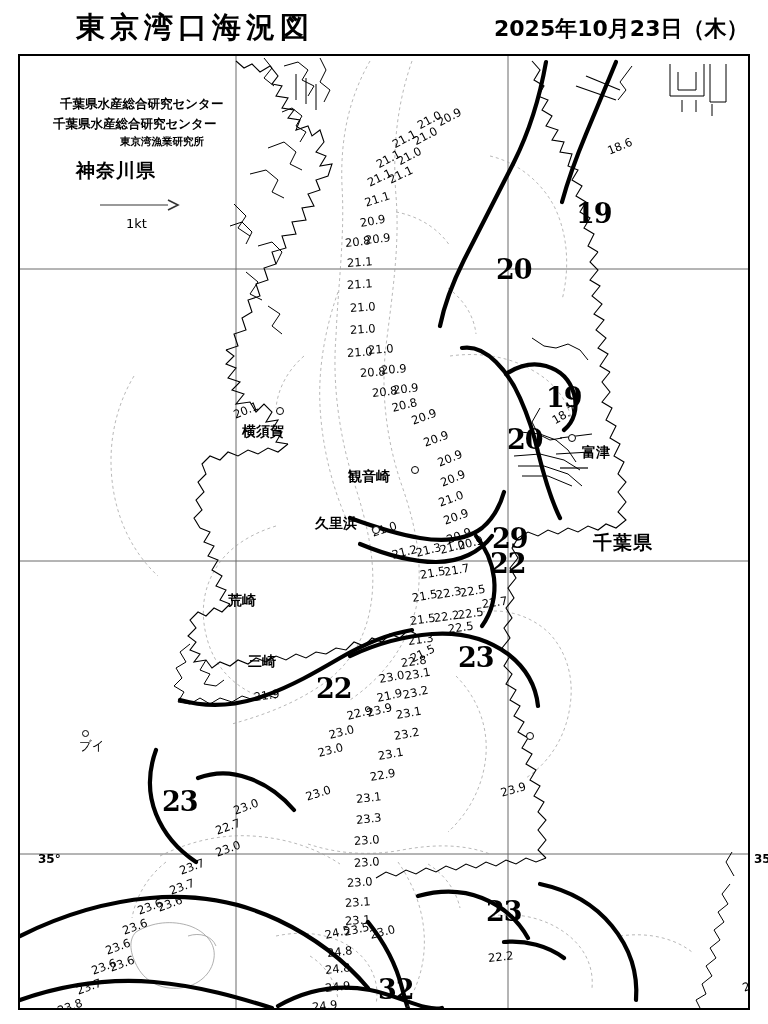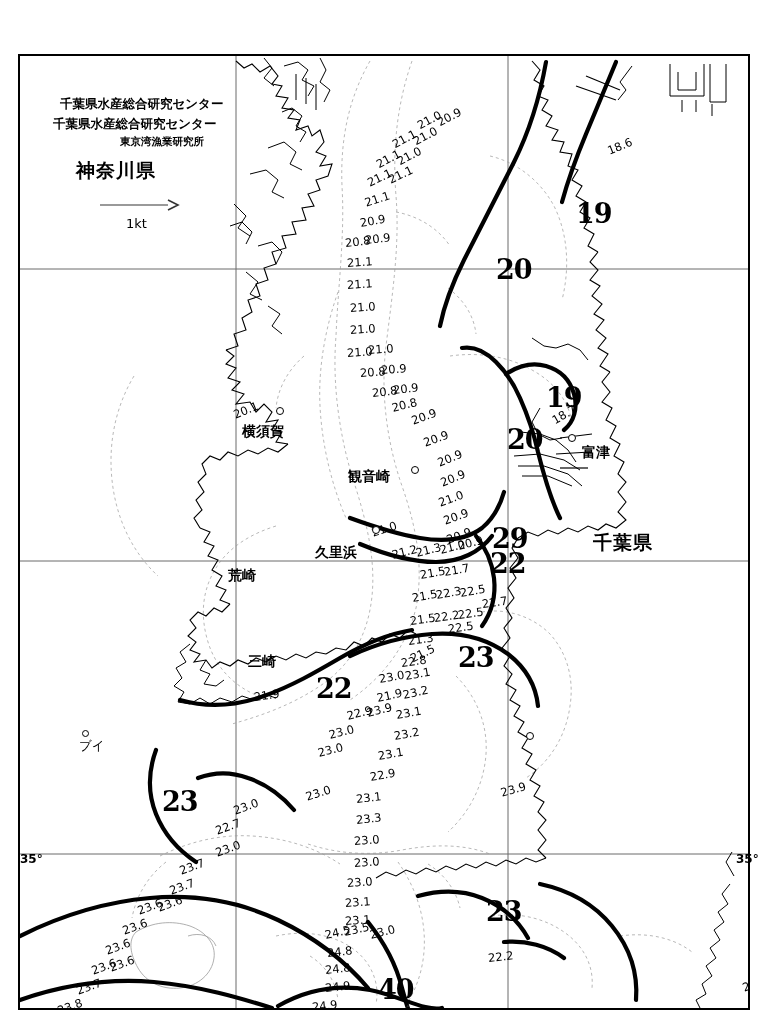--- a/index.html
+++ b/index.html
@@ -135,20 +135,21 @@
     transform-origin: left center;
     color: #000;
   }
 
   
   .lat-label {
     position: absolute;
     font-family: "DejaVu Sans", sans-serif;
     font-size: 12px;
     font-weight: bold;
+    margin-left: 18px;
   }
 
   
   #buoy-wrap { position: absolute; left: 62px; top: 674px; }
   #buoy-dot {
     width: 7px; height: 7px;
     border: 1.4px solid #000;
     border-radius: 50%;
     box-sizing: border-box;
   }
@@ -165,20 +166,24 @@
     border-radius: 50%;
     box-sizing: border-box;
     background: #fff;
   }
 </style>
 </head>
 <body>
 
 <div id="page">
 
+  <div id="header">
+    <div id="map-title">東京湾口海況図</div>
+    <div id="map-date">2025年10月23日（木）</div>
+  </div>
 
   <div id="map-frame">
 
     <svg id="map-svg" viewBox="0 0 728 952">
 
       <g stroke="#6a6a6a" stroke-width="1" fill="none">
         <line x1="0" y1="213" x2="728" y2="213"></line>
         <line x1="0" y1="505" x2="728" y2="505"></line>
         <line x1="0" y1="798" x2="728" y2="798"></line>
         <line x1="216" y1="0" x2="216" y2="952"></line>
@@ -378,37 +383,37 @@
     </div>
 
     <div id="buoy-wrap">
       <div id="buoy-dot"></div>
       <div id="buoy-label">ブイ</div>
     </div>
 
     <div id="layer-places">
         <div class="place-label" style="left: 222px; top: 367px;">横須賀</div>
         <div class="place-label" style="left: 328px; top: 412px;">観音崎</div>
-        <div class="place-label" style="left: 295px; top: 459px; margin-top: 29px;">久里浜</div>
-        <div class="place-label" style="left: 208px; top: 511px;">荒崎</div>
+        <div class="place-label" style="left: 295px; top: 459px;">久里浜</div>
+        <div class="place-label" style="left: 208px; top: 536px;">荒崎</div>
         <div class="place-label" style="left: 228px; top: 597px;">三崎</div>
         <div class="place-label" style="left: 562px; top: 388px;">富津</div>
       </div>
     <div id="layer-isotherms">
         <div class="iso-label" style="left: 476px; top: 198px;">20</div>
         <div class="iso-label" style="left: 556px; top: 142px;">19</div>
         <div class="iso-label" style="left: 526px; top: 326px;">19</div>
         <div class="iso-label" style="left: 487px; top: 368px;">20</div>
         <div class="iso-label" style="left: 472px; top: 467px;">29</div>
         <div class="iso-label" style="left: 470px; top: 492px;">22</div>
         <div class="iso-label" style="left: 296px; top: 617px;">22</div>
         <div class="iso-label" style="left: 438px; top: 586px;">23</div>
         <div class="iso-label" style="left: 142px; top: 730px;">23</div>
         <div class="iso-label" style="left: 466px; top: 840px;">23</div>
-        <div class="iso-label" style="left: 358px; top: 918px;">40</div>
+        <div class="iso-label" style="left: 358px; top: 918px;">32</div>
       </div>
     <div id="layer-temps">
         <div class="temp-pt" style="left: 398px; top: 63px; transform: rotate(-28deg);">21.0</div>
         <div class="temp-pt" style="left: 418px; top: 60px; transform: rotate(-28deg);">20.9</div>
         <div class="temp-pt" style="left: 373px; top: 82px; transform: rotate(-28deg);">21.1</div>
         <div class="temp-pt" style="left: 394px; top: 79px; transform: rotate(-28deg);">21.0</div>
         <div class="temp-pt" style="left: 357px; top: 102px; transform: rotate(-28deg);">21.1</div>
         <div class="temp-pt" style="left: 378px; top: 99px; transform: rotate(-28deg);">21.0</div>
         <div class="temp-pt" style="left: 348px; top: 120px; transform: rotate(-25deg);">21.1</div>
         <div class="temp-pt" style="left: 369px; top: 117px; transform: rotate(-25deg);">21.1</div>

